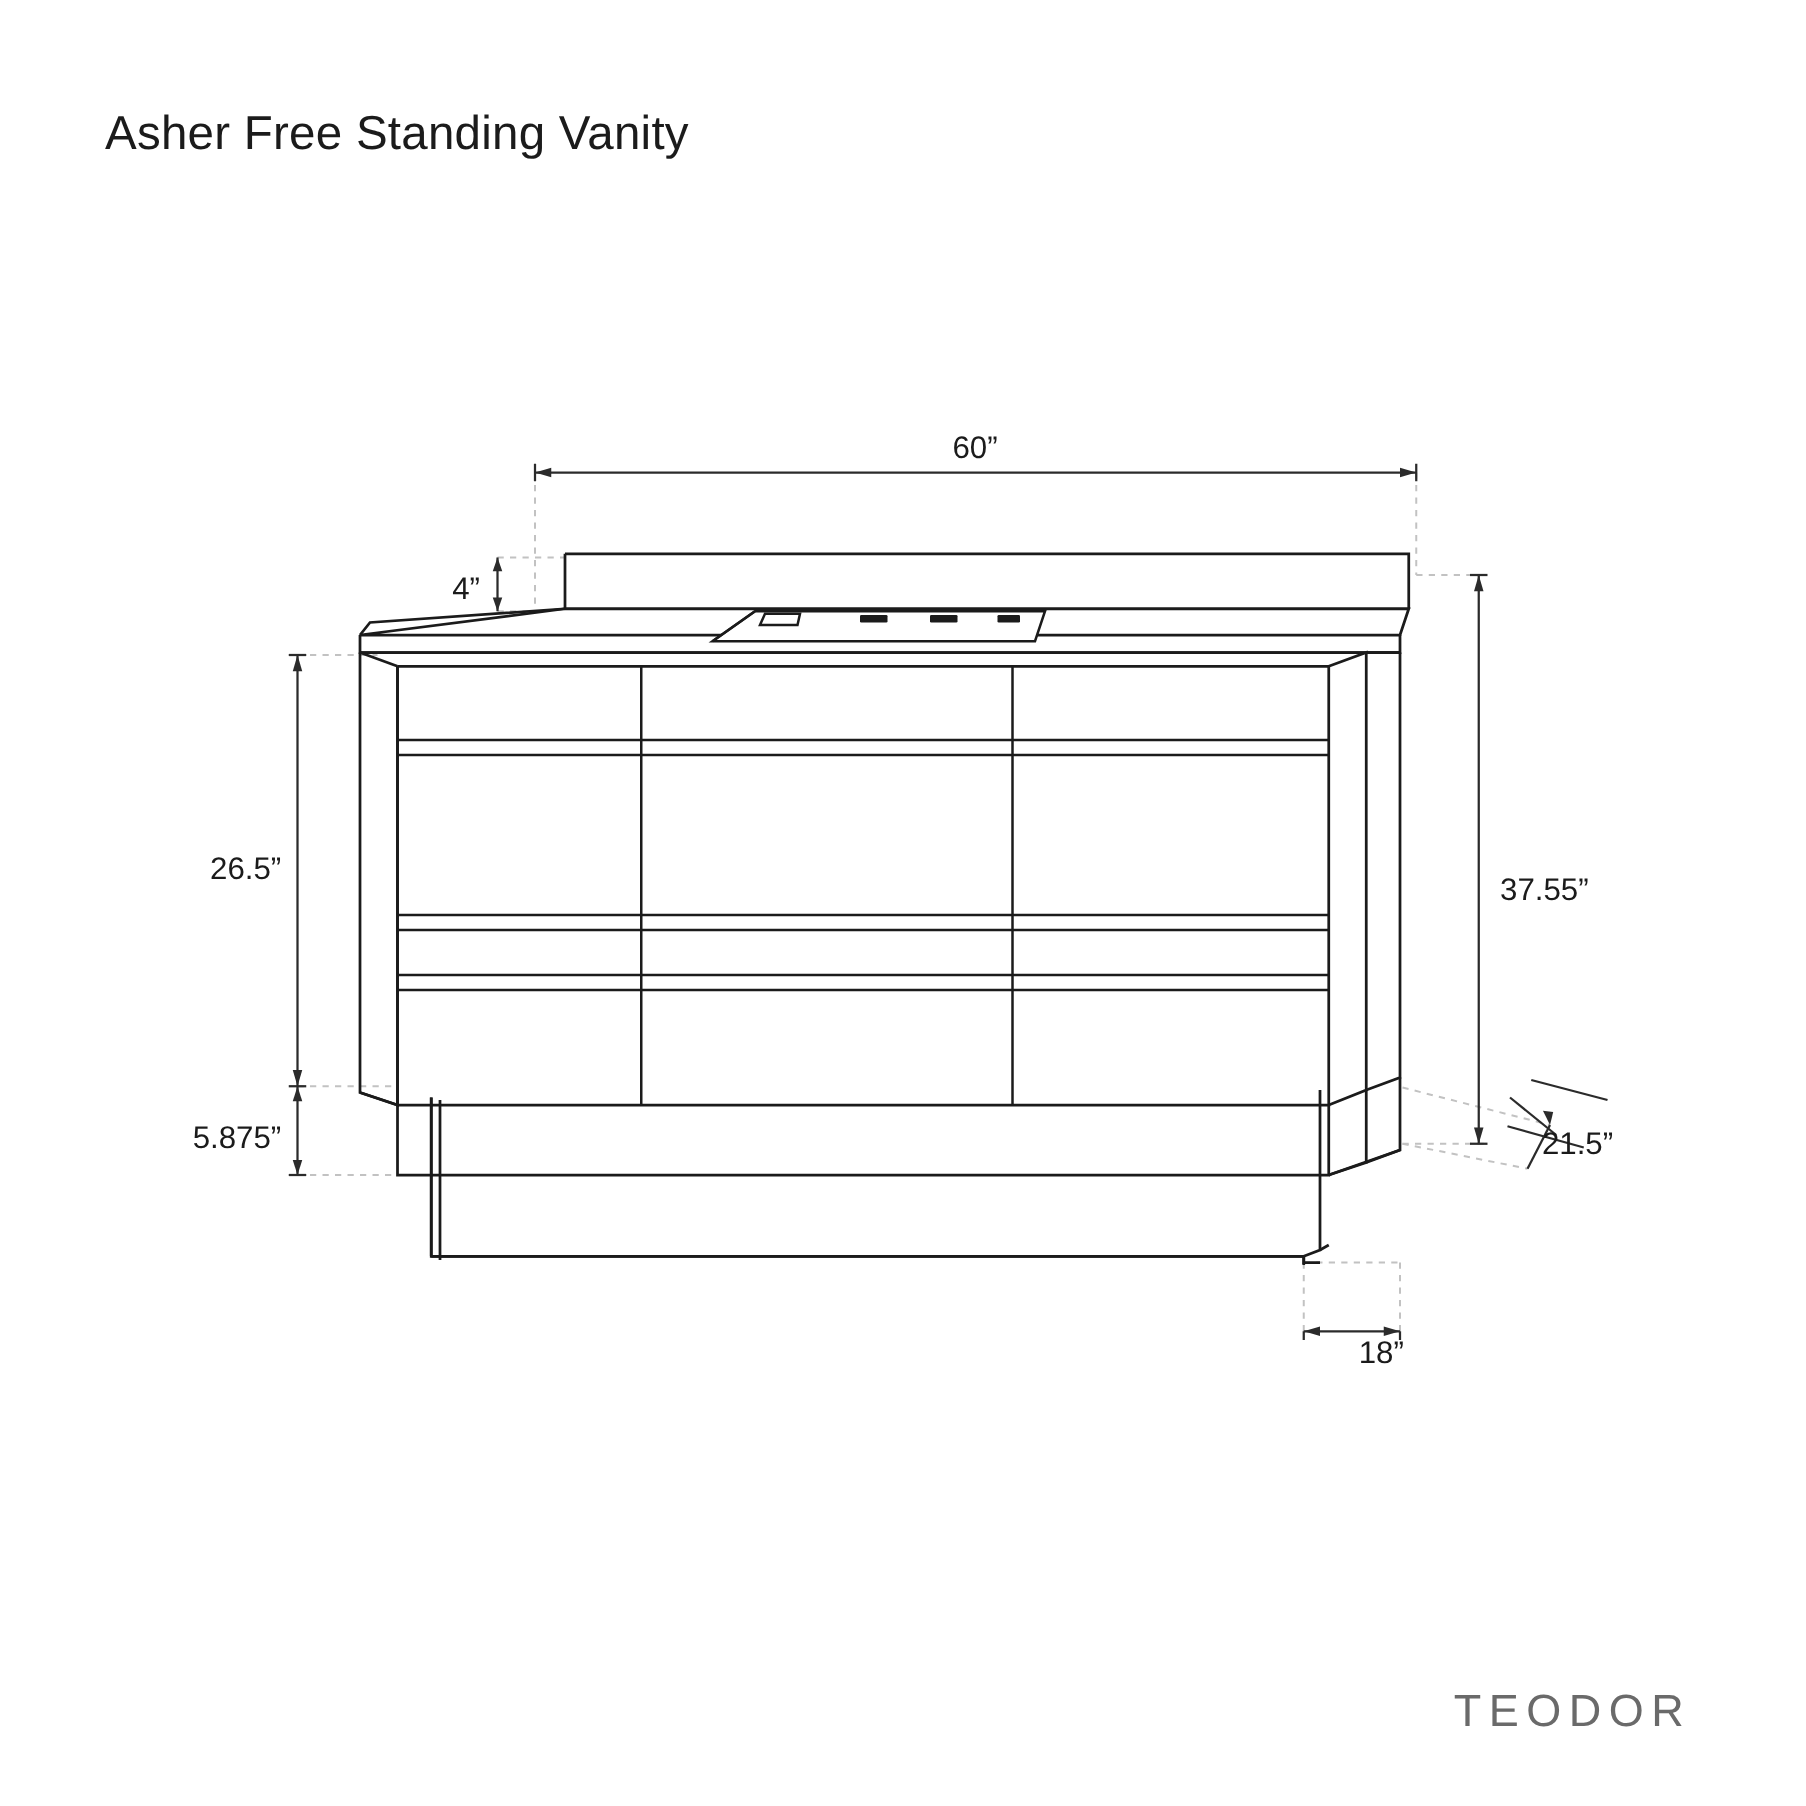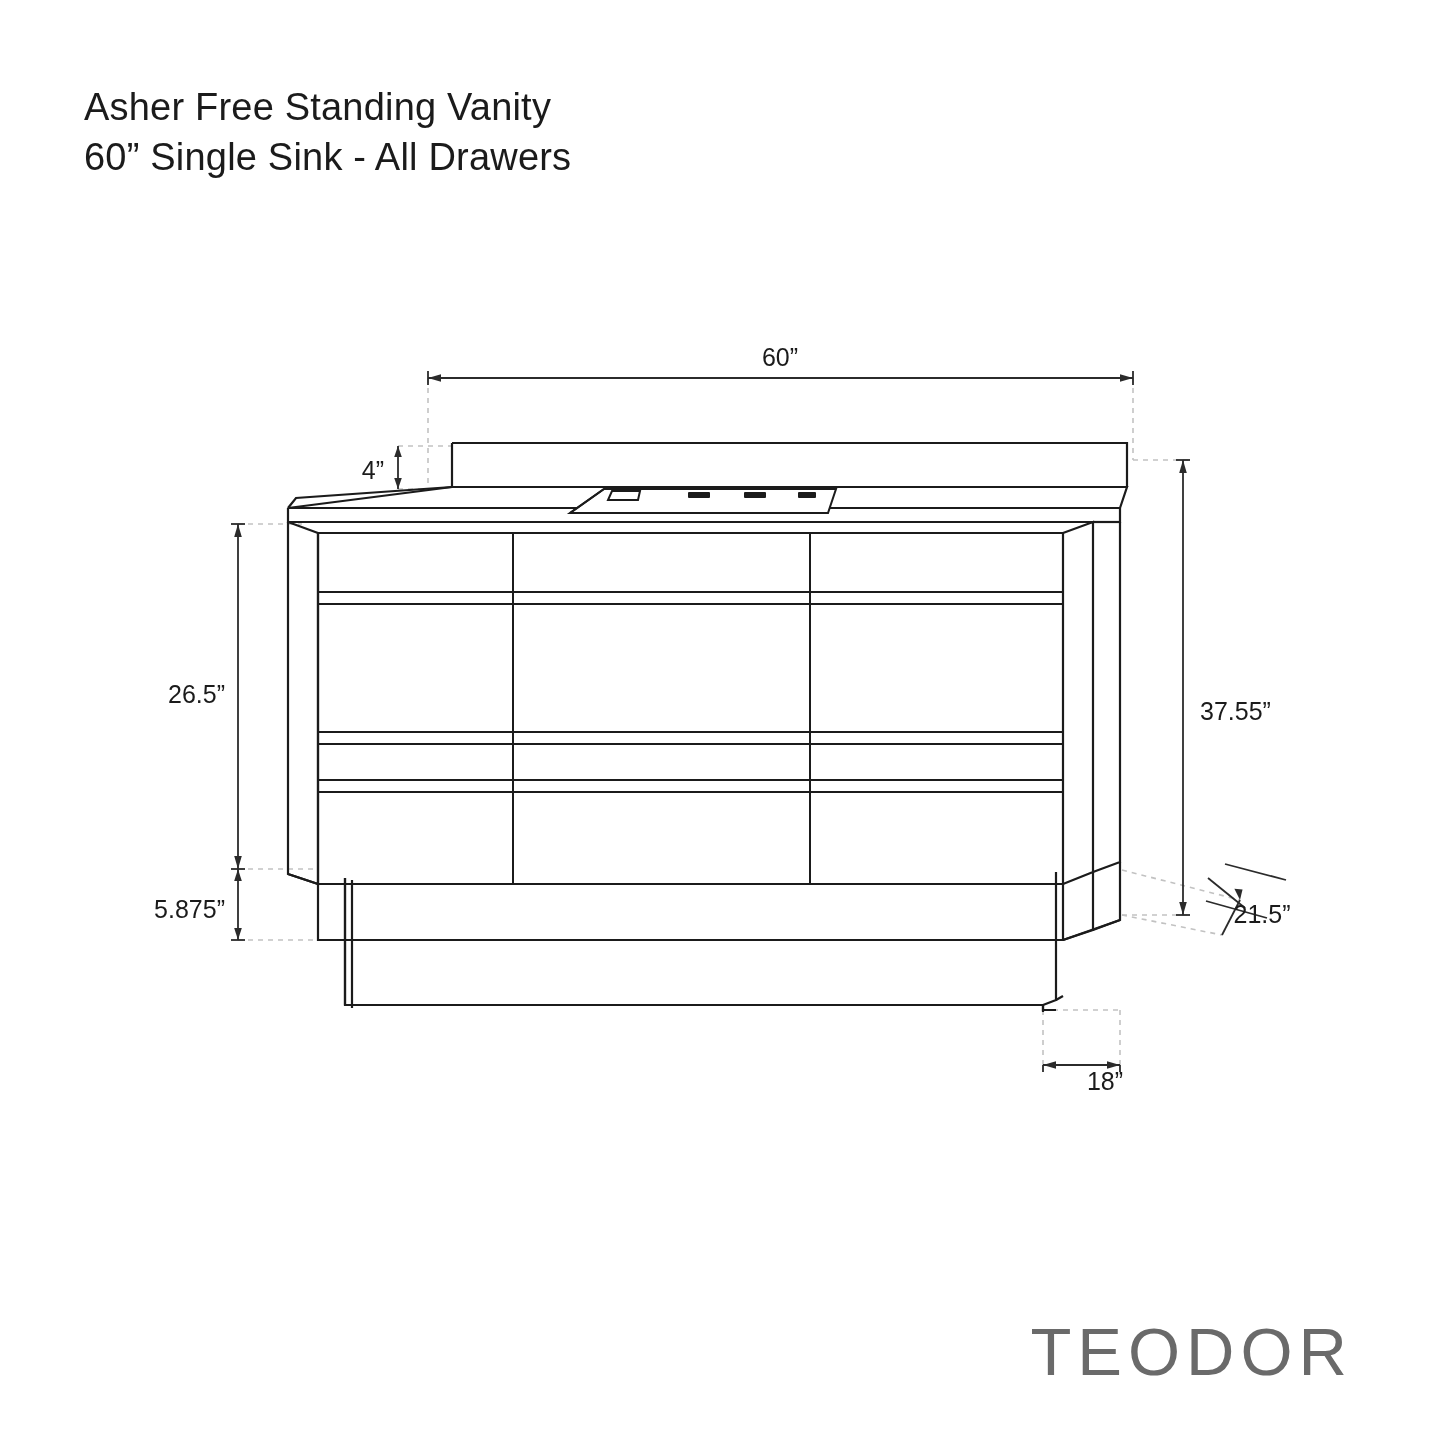--- a/index.html
+++ b/index.html
@@ -20,48 +20,48 @@
     left: 84px;
     top: 82px;
     line-height: 1.32;
   }
   #title-block .title-line {
     font-size: 38px;
     font-weight: 400;
     color: #1b1b1b;
     letter-spacing: 0.2px;
     white-space: nowrap;
+    text-align: right;
   }
   #drawing-svg {
     position: absolute;
     left: 0;
     top: 0;
   }
   #brand {
     position: absolute;
     right: 92px;
     bottom: 55px;
-    font-size: 67px;
+    font-size: 36px;
     letter-spacing: 6px;
     color: #6a6a6a;
     font-weight: 300;
     font-family: "Liberation Sans", sans-serif;
   }
   .dim-text {
     font-family: "Liberation Sans", sans-serif;
     font-size: 25px;
     fill: #1b1b1b;
   }
 </style>
 </head>
 <body>
 
 <div id="title-block">
   <div class="title-line">Asher Free Standing Vanity</div>
-  <div class="title-line">60”  Single Sink - All Drawers</div>
 </div>
 
 <svg id="drawing-svg" width="1445" height="1445" viewBox="0 0 1445 1445">
 
   <g fill="none" stroke="#1b1b1b" stroke-width="2.2" stroke-linejoin="miter" stroke-linecap="butt">
 
     <g stroke="#c2c2c2" stroke-width="1.6" stroke-dasharray="5 5">
 
       <line x1="428" y1="378" x2="428" y2="492"></line>
       <line x1="1133" y1="378" x2="1133" y2="460"></line>

